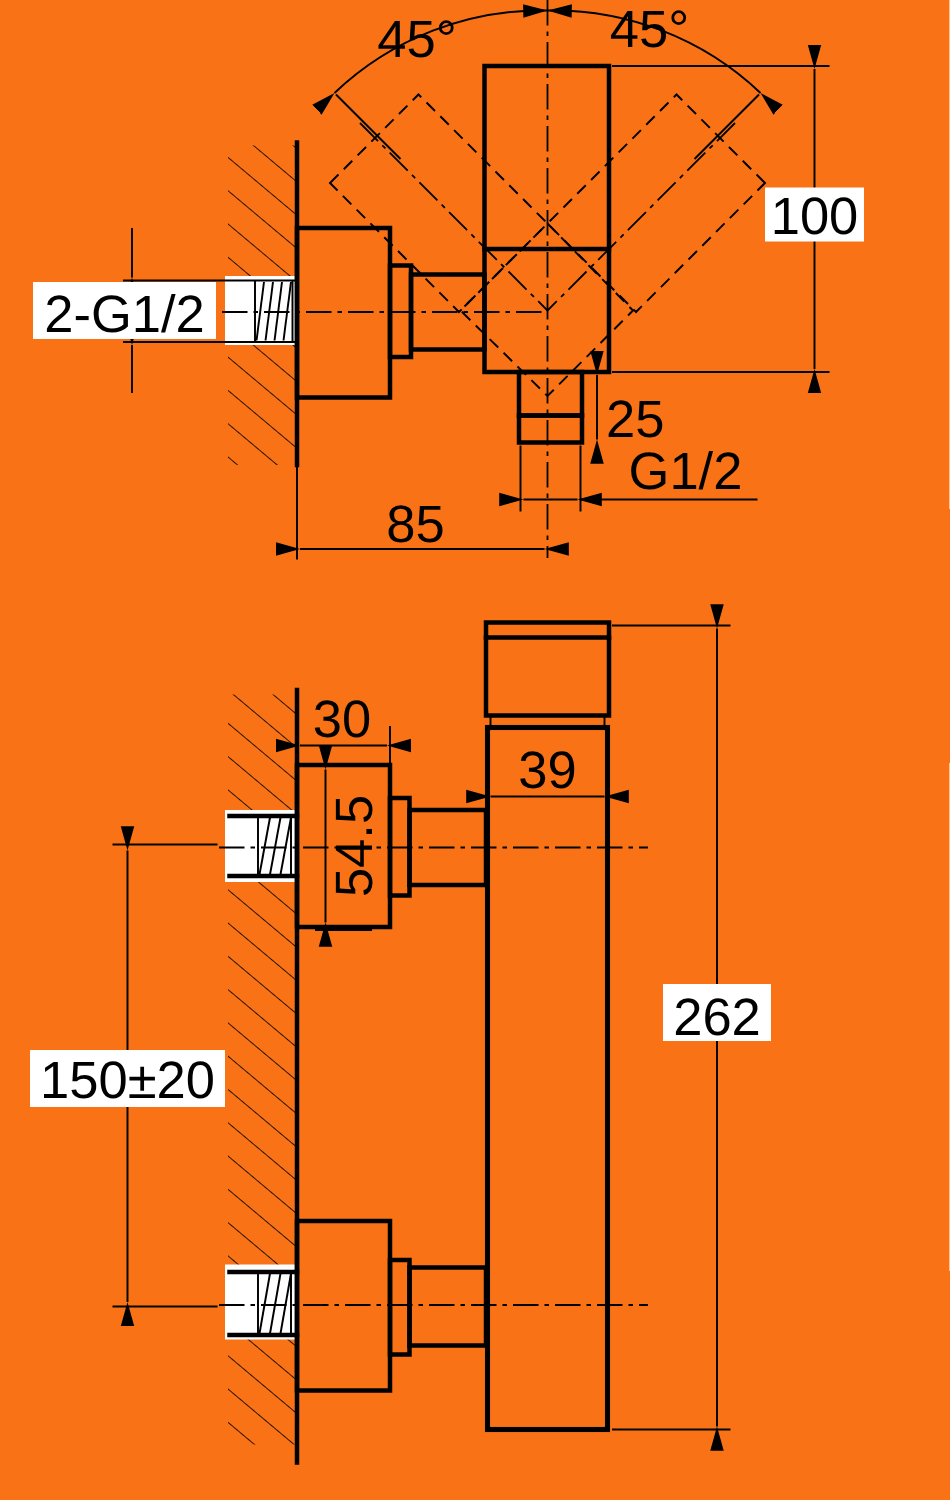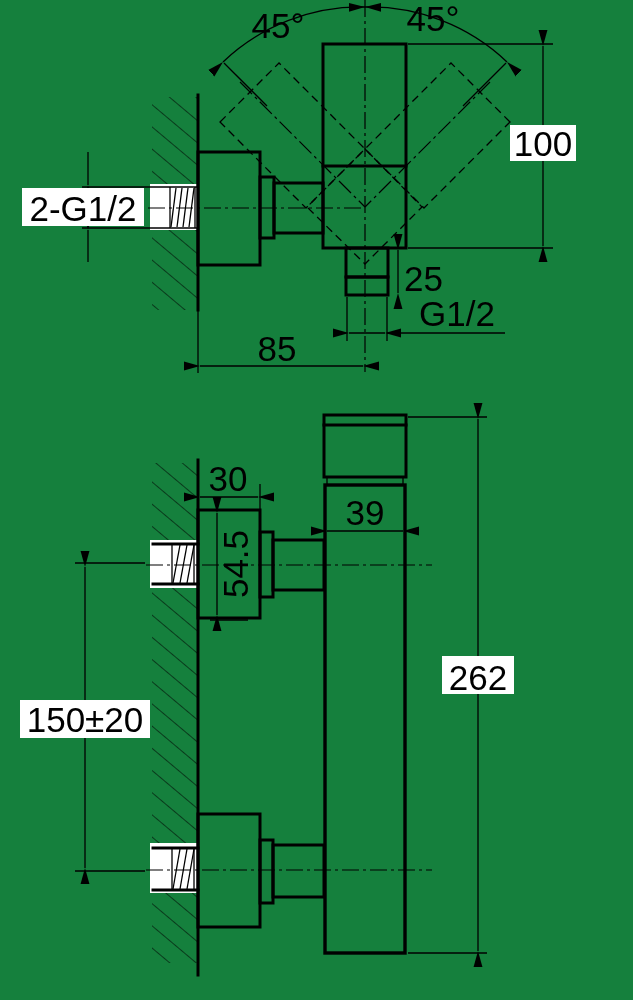--- a/index.html
+++ b/index.html
@@ -1,16 +1,16 @@
 <!DOCTYPE html>
 <html><head>
 <meta charset="utf-8">
 <style>
   html,body{margin:0;padding:0;background:#fff;}
-  .stage{position:relative;width:633px;height:1000px;background:#15803d;overflow:hidden;}
+  .stage{position:relative;width:633px;height:1000px;background:#f97316;overflow:hidden;}
   svg{display:block;}
   .thick{stroke:#000;stroke-width:3;fill:none;stroke-linecap:square;}
   .thick2{stroke:#000;stroke-width:3.4;fill:none;stroke-linecap:square;}
   .thin{stroke:#000;stroke-width:1.3;fill:none;}
   .dash{stroke:#000;stroke-width:1.3;fill:none;stroke-dasharray:8 5;}
   .cdash{stroke:#000;stroke-width:1.2;fill:none;stroke-dasharray:17 4 3 4;}
   .dimtxt{font-family:"Liberation Sans","DejaVu Sans",sans-serif;font-size:35px;fill:#000;}
   .whitebg{fill:#ffffff;stroke:none;}
 </style>
 </head>

